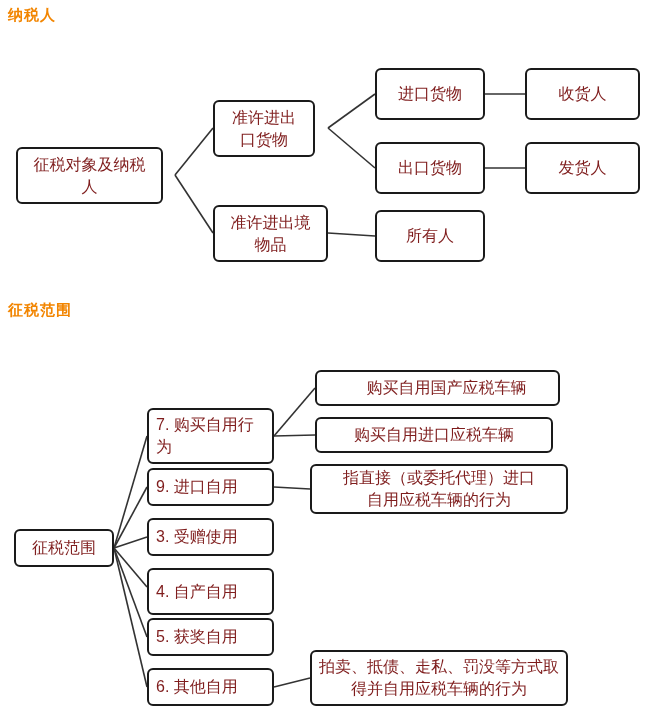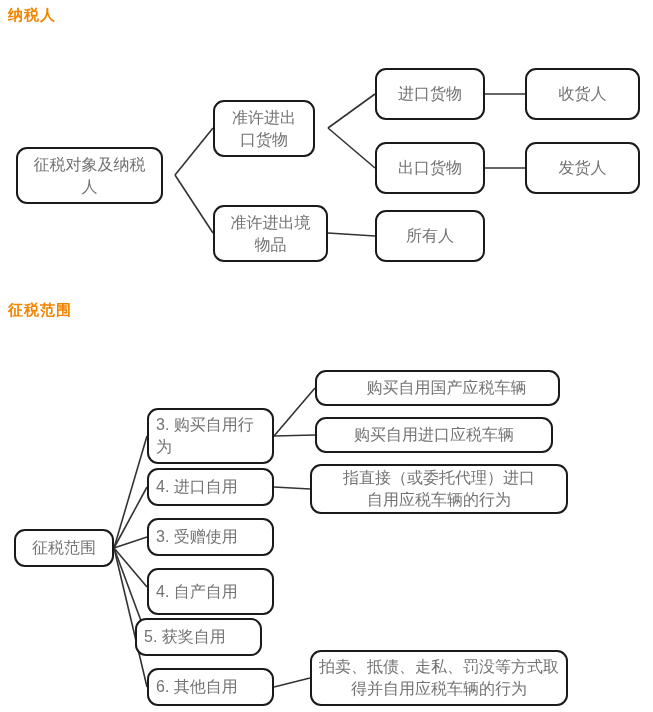--- a/index.html
+++ b/index.html
@@ -28,29 +28,29 @@
     position: absolute;
     font-size: 15px;
     font-weight: bold;
     color: var(--heading-color, #F28500);
     letter-spacing: 1px;
     font-family: Liberation Serif, serif;
   }
   .box {
     position: absolute;
     border: 2px solid var(--border-color, #1a1a1a);
-    border-radius: 11px;
+    border-radius: 6px;
     background: #ffffff;
     display: flex;
     align-items: center;
     justify-content: center;
     text-align: center;
     font-size: 16px;
     line-height: 1.35;
-    color: #737373;
+    color: #7f1d1d;
     padding: 2px 10px;
   }
   .box.left {
     justify-content: flex-start;
     text-align: left;
     padding: 2px 7px;
   }
   .box.pad-sm { padding: 2px 6px; }
   .box.pad-lg { padding: 2px 28px; }
 </style>
@@ -96,29 +96,29 @@
   <div class="box" style="left:375px; top:210px; width:110px; height:52px;">所有人</div>
 
   <div class="box" style="left:525px; top:68px; width:115px; height:52px;">收货人</div>
 
   <div class="box" style="left:525px; top:142px; width:115px; height:52px;">发货人</div>
 
   <div class="heading" style="left:8px; top:301px;">征税范围</div>
 
   <div class="box" style="left:14px; top:529px; width:100px; height:38px;">征税范围</div>
 
-  <div class="box left" style="left:147px; top:408px; width:127px; height:56px;">3. 购买自用行为</div>
+  <div class="box left" style="left:147px; top:408px; width:127px; height:56px;">7. 购买自用行为</div>
 
-  <div class="box left" style="left:147px; top:468px; width:127px; height:38px;">4. 进口自用</div>
+  <div class="box left" style="left:147px; top:468px; width:127px; height:38px;">9. 进口自用</div>
 
   <div class="box left" style="left:147px; top:518px; width:127px; height:38px;">3. 受赠使用</div>
 
   <div class="box left" style="left:147px; top:568px; width:127px; height:47px;">4. 自产自用</div>
 
-  <div class="box left" style="left:135px; top:618px; width:127px; height:38px;">5. 获奖自用</div>
+  <div class="box left" style="left:147px; top:618px; width:127px; height:38px;">5. 获奖自用</div>
 
   <div class="box left" style="left:147px; top:668px; width:127px; height:38px;">6. 其他自用</div>
 
   <div class="box" style="left:315px; top:370px; width:245px; height:36px;padding-left:28px;">购买自用国产应税车辆</div>
 
   <div class="box" style="left:315px; top:417px; width:238px; height:36px;">购买自用进口应税车辆</div>
 
   <div class="box pad-lg" style="left:310px; top:464px; width:258px; height:50px;">指直接（或委托代理）进口自用应税车辆的行为</div>
 
   <div class="box pad-sm" style="left:310px; top:650px; width:258px; height:56px;">拍卖、抵债、走私、罚没等方式取得并自用应税车辆的行为</div>

